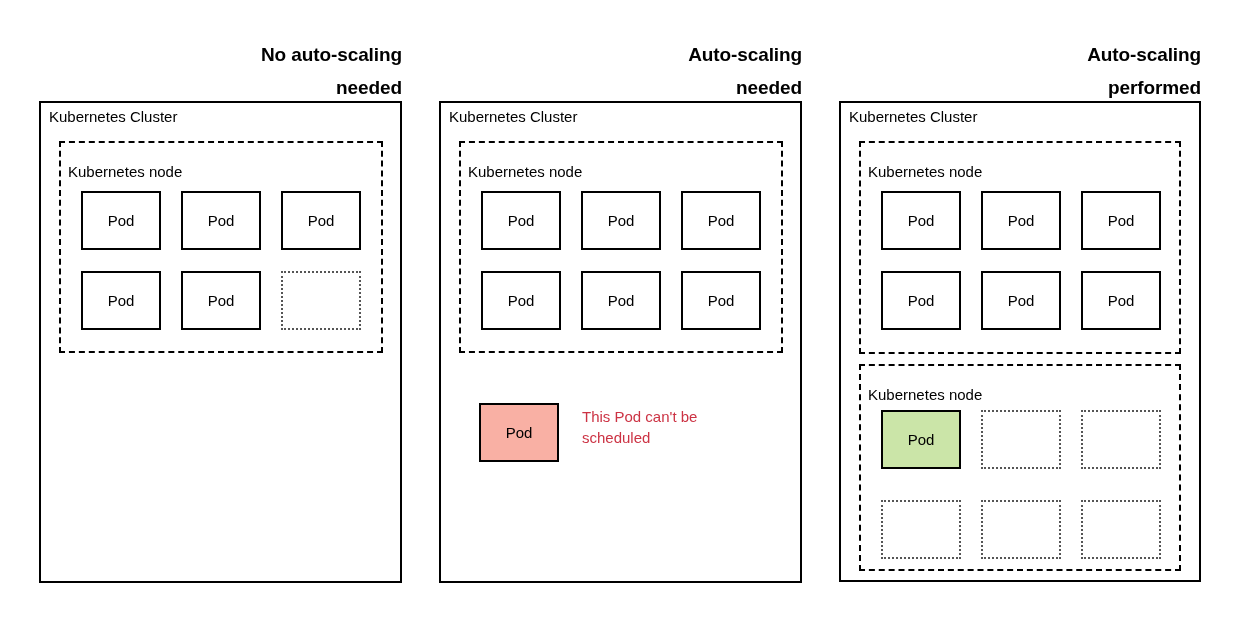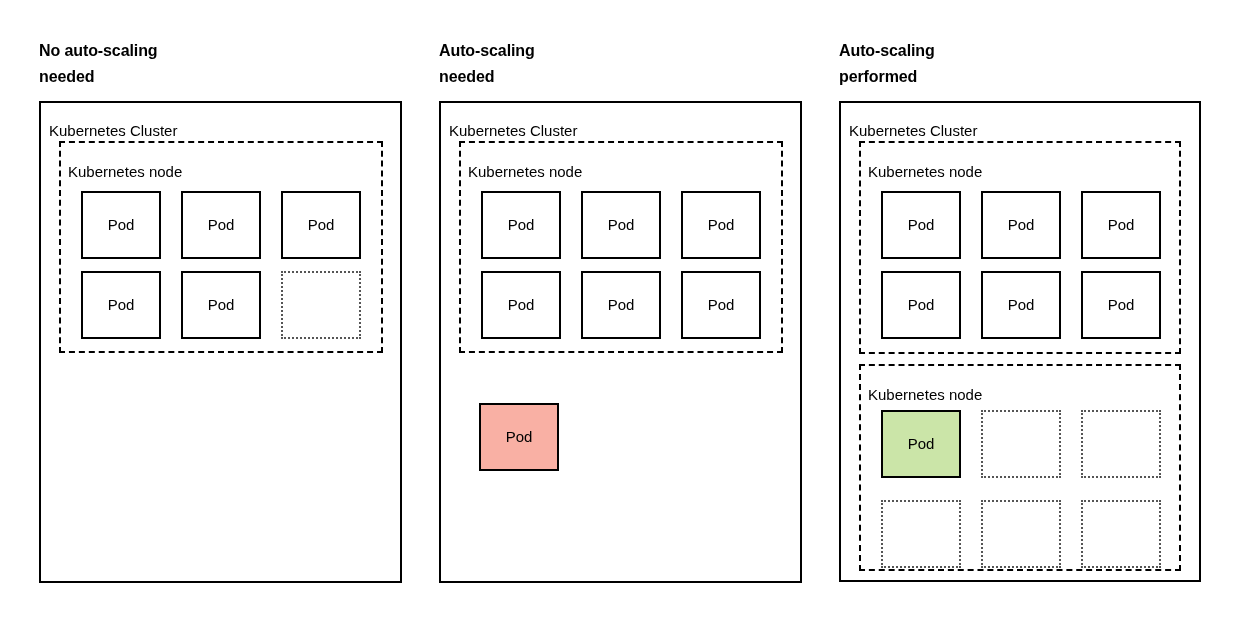--- a/index.html
+++ b/index.html
@@ -27,41 +27,41 @@
   
   .panel {
     position: absolute;
     top: 38px;
   }
   .panel-title {
     position: absolute;
     top: 0;
     left: 0;
     width: 100%;
-    text-align: left;
-    font-size: 16px;
+    text-align: right;
+    font-size: 19px;
     font-weight: bold;
-    line-height: 26px;
+    line-height: 33px;
     letter-spacing: -0.1px;
     white-space: pre-line;
   }
 
   
   .cluster {
     position: absolute;
     top: 63px;
     left: 0;
     border: 2px solid #000000;
     box-sizing: border-box;
     background: #ffffff;
   }
   .cluster-label {
     position: absolute;
     left: 8px;
-    top: 19px;
+    top: 5px;
     font-size: 15px;
     line-height: 18px;
     white-space: nowrap;
   }
 
   
   .node {
     position: absolute;
     box-sizing: border-box;
     border: 2px dashed #000000;
@@ -73,21 +73,21 @@
     top: 20px;
     font-size: 15px;
     line-height: 18px;
     white-space: nowrap;
   }
 
   
   .pod {
     position: absolute;
     width: 80px;
-    height: 68px;
+    height: 59px;
     box-sizing: border-box;
     border: 2px solid #000000;
     background: #ffffff;
     display: flex;
     align-items: center;
     justify-content: center;
     font-size: 15px;
     line-height: 18px;
   }
   .pod.empty {
@@ -173,20 +173,22 @@
         </div>
         <div class="pod" style="left:220px; top:128px;">
           <span>Pod</span>
         </div>
       </div>
 
       <div class="pod pending" style="left:38px; top:300px;">
         <span>Pod</span>
       </div>
 
+      <div class="note" style="left:141px; top:303px; width:180px; color:#cc3344;">This Pod can't be
+scheduled</div>
     </div>
   </div>
 
   <div class="panel" style="left:839px; width:362px;">
     <div class="panel-title">Auto-scaling
 performed</div>
 
     <div class="cluster" style="width:362px; height:481px;">
       <div class="cluster-label">Kubernetes Cluster</div>
 

